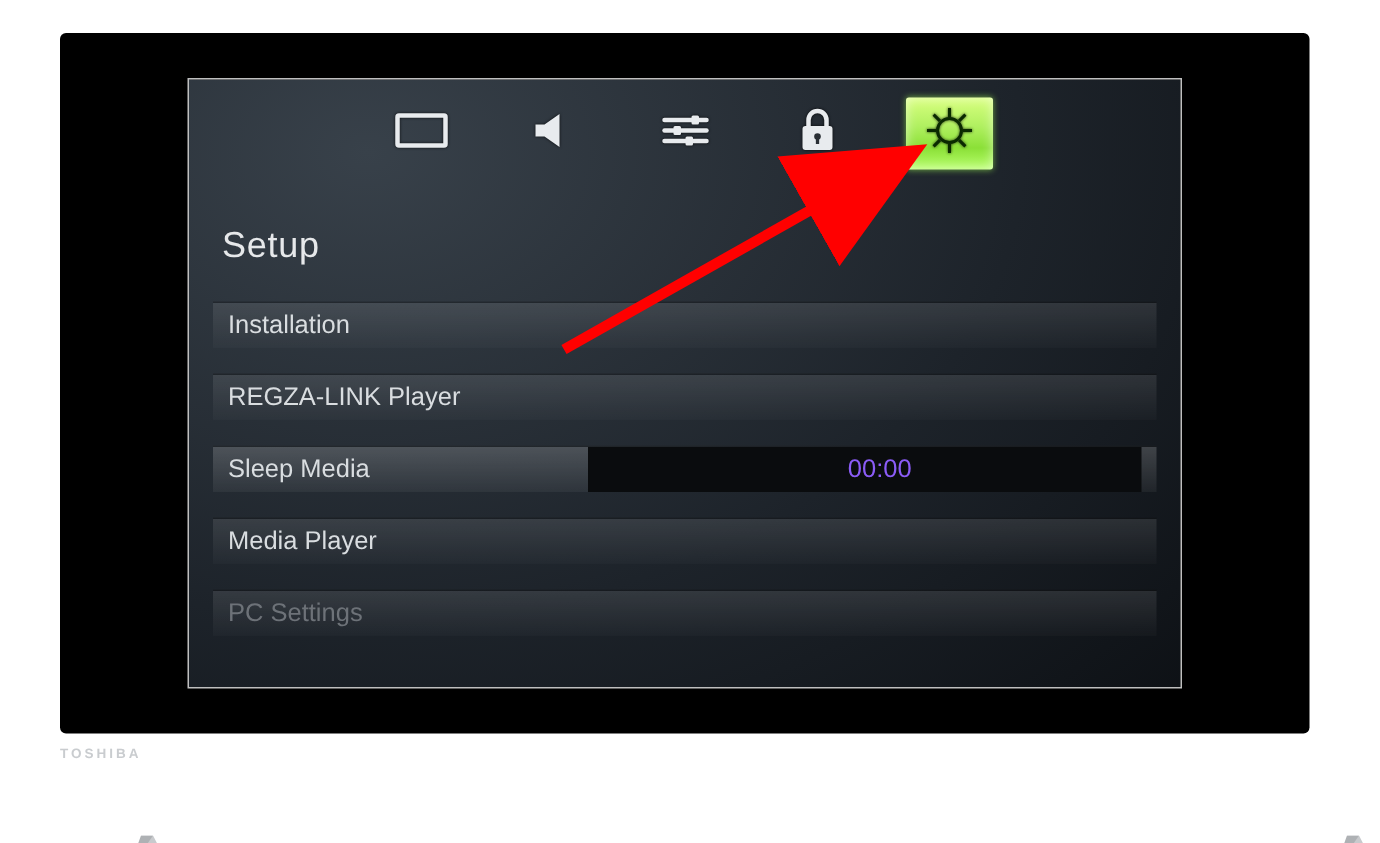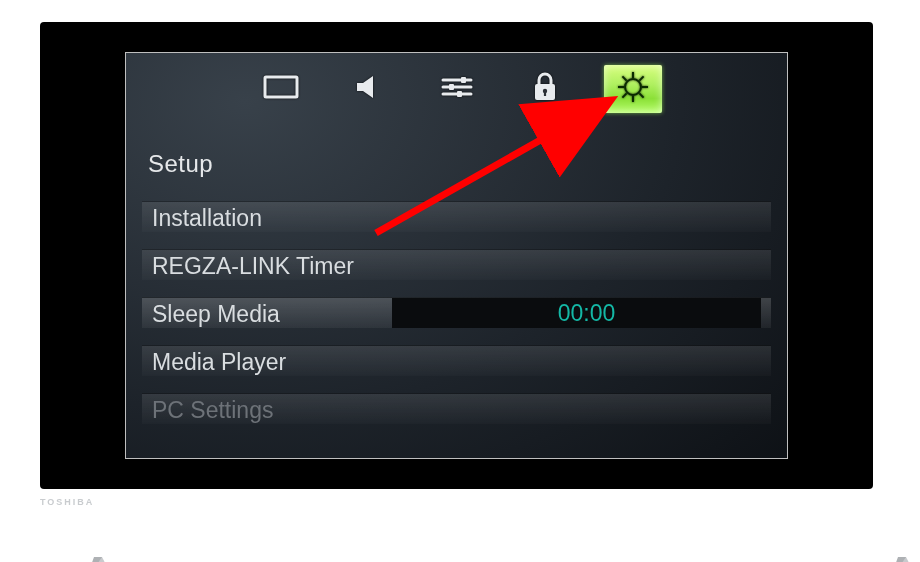--- a/index.html
+++ b/index.html
@@ -81,42 +81,42 @@
   .menu-title {
     color: #e6e8ea;
     font-size: 24px;
     font-weight: 500;
     padding: 2px 6px 6px 6px;
     letter-spacing: .5px;
   }
   .row {
     height: 30px;
     display: flex;
-    align-items: flex-end;
+    align-items: center;
     color: #d9dde0;
-    font-size: 23px;
+    font-size: 17px;
     padding: 0 10px;
     background: linear-gradient(180deg, rgba(255,255,255,.10) 0%, rgba(255,255,255,.02) 100%);
     border-top: 1px solid rgba(0,0,0,.3);
   }
   .row.disabled { color: #6d7278; }
   .row.focused {
     background: linear-gradient(180deg, rgba(255,255,255,.18) 0%, rgba(255,255,255,.05) 100%);
   }
   .row .label { flex: 0 0 240px; }
   .row .value-col {
     flex: 1;
     height: 100%;
     display: flex;
     align-items: center;
     justify-content: center;
   }
   .value-bg {
     background: #0a0c0e;
-    color: #14b8a6;
+    color: #8b5cf6;
     padding-left: 20px;
   }
 
   
   .arrow {
     position: absolute;
     pointer-events: none;
   }
 
   
@@ -213,21 +213,21 @@
     </div>
 
     <div class="menu">
       <div class="menu-title">Setup</div>
 
       <div class="row">
         <span class="label">Installation</span>
       </div>
 
       <div class="row">
-        <span class="label">REGZA-LINK Timer</span>
+        <span class="label">REGZA-LINK Player</span>
       </div>
 
       <div class="row focused">
         <span class="label">Sleep Media</span>
         <span class="value-col value-bg">00:00</span>
       </div>
 
       <div class="row">
         <span class="label">Media Player</span>
       </div>

